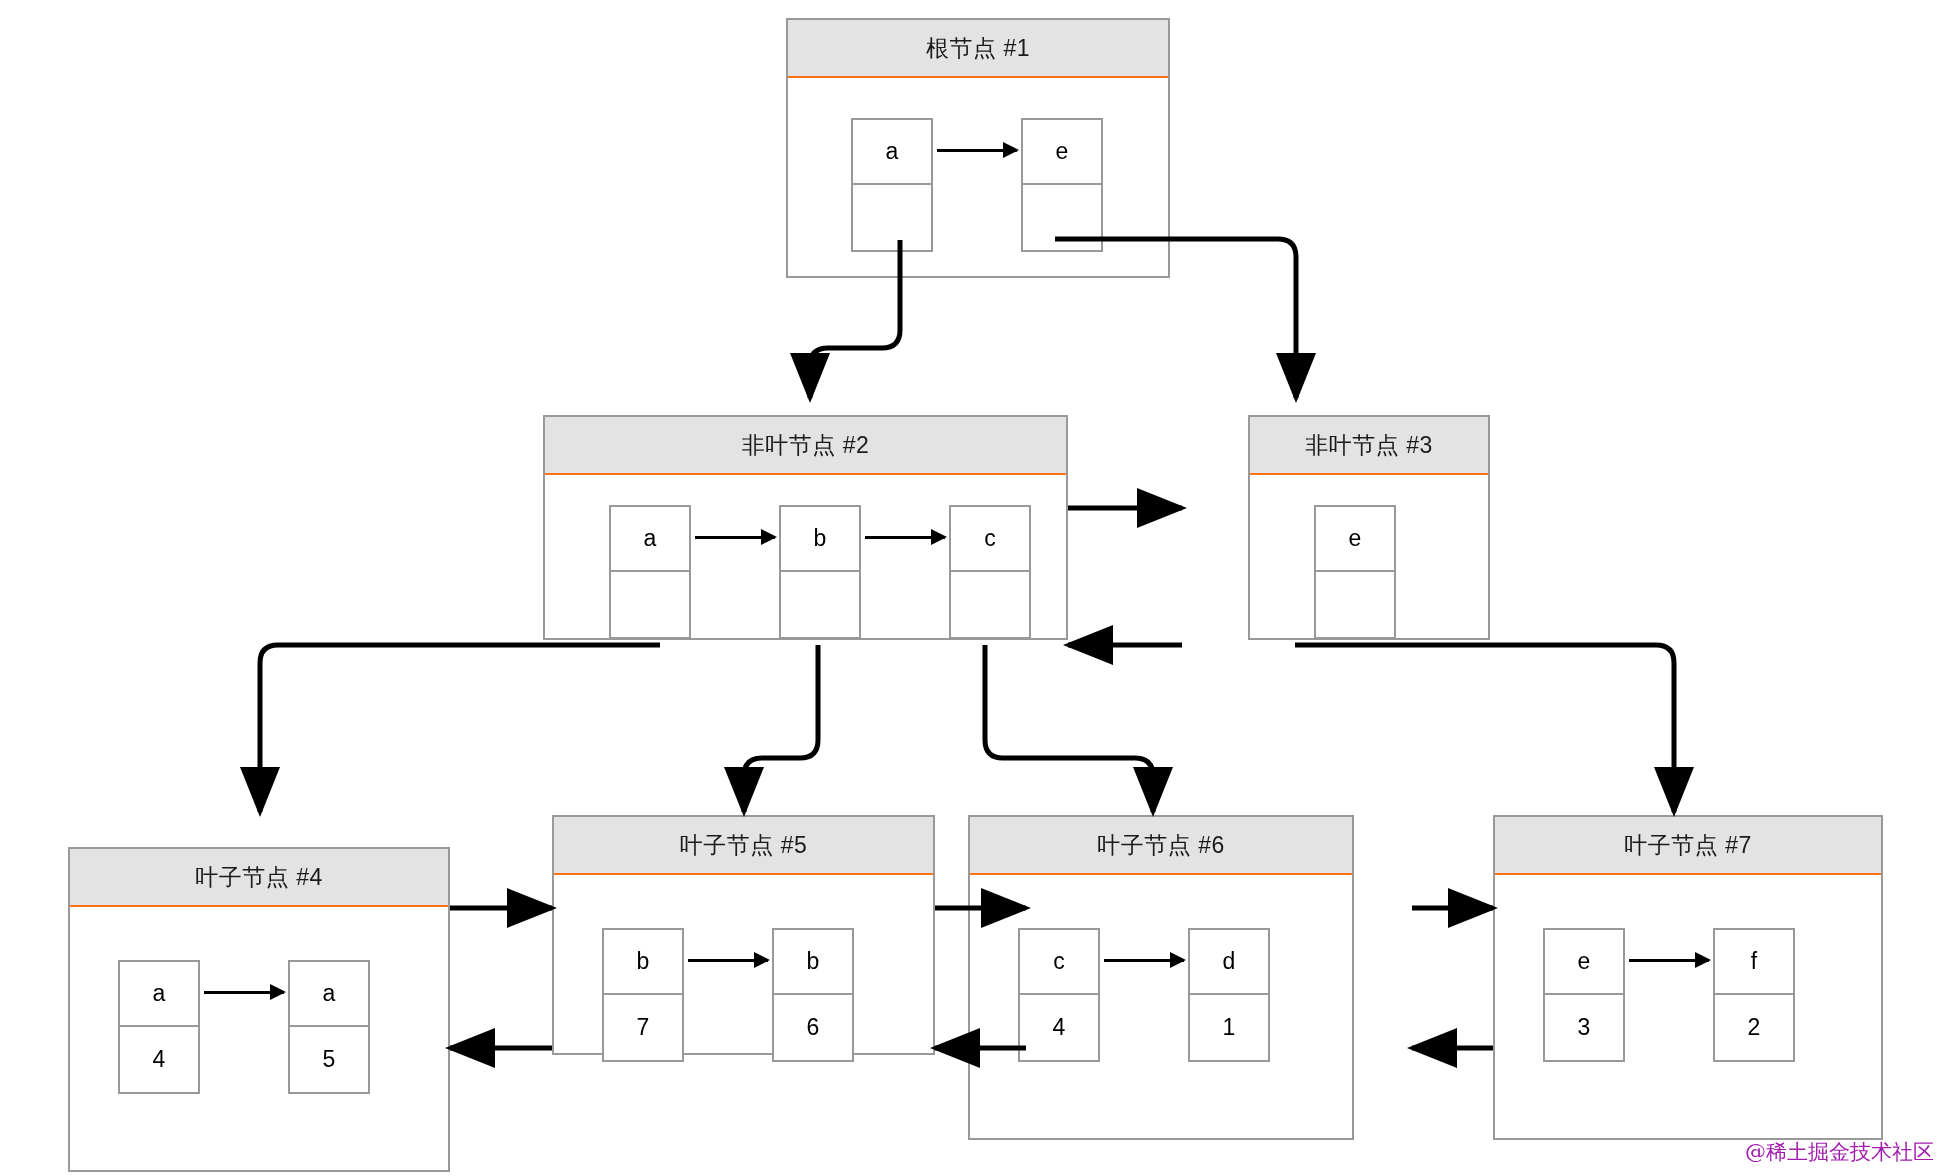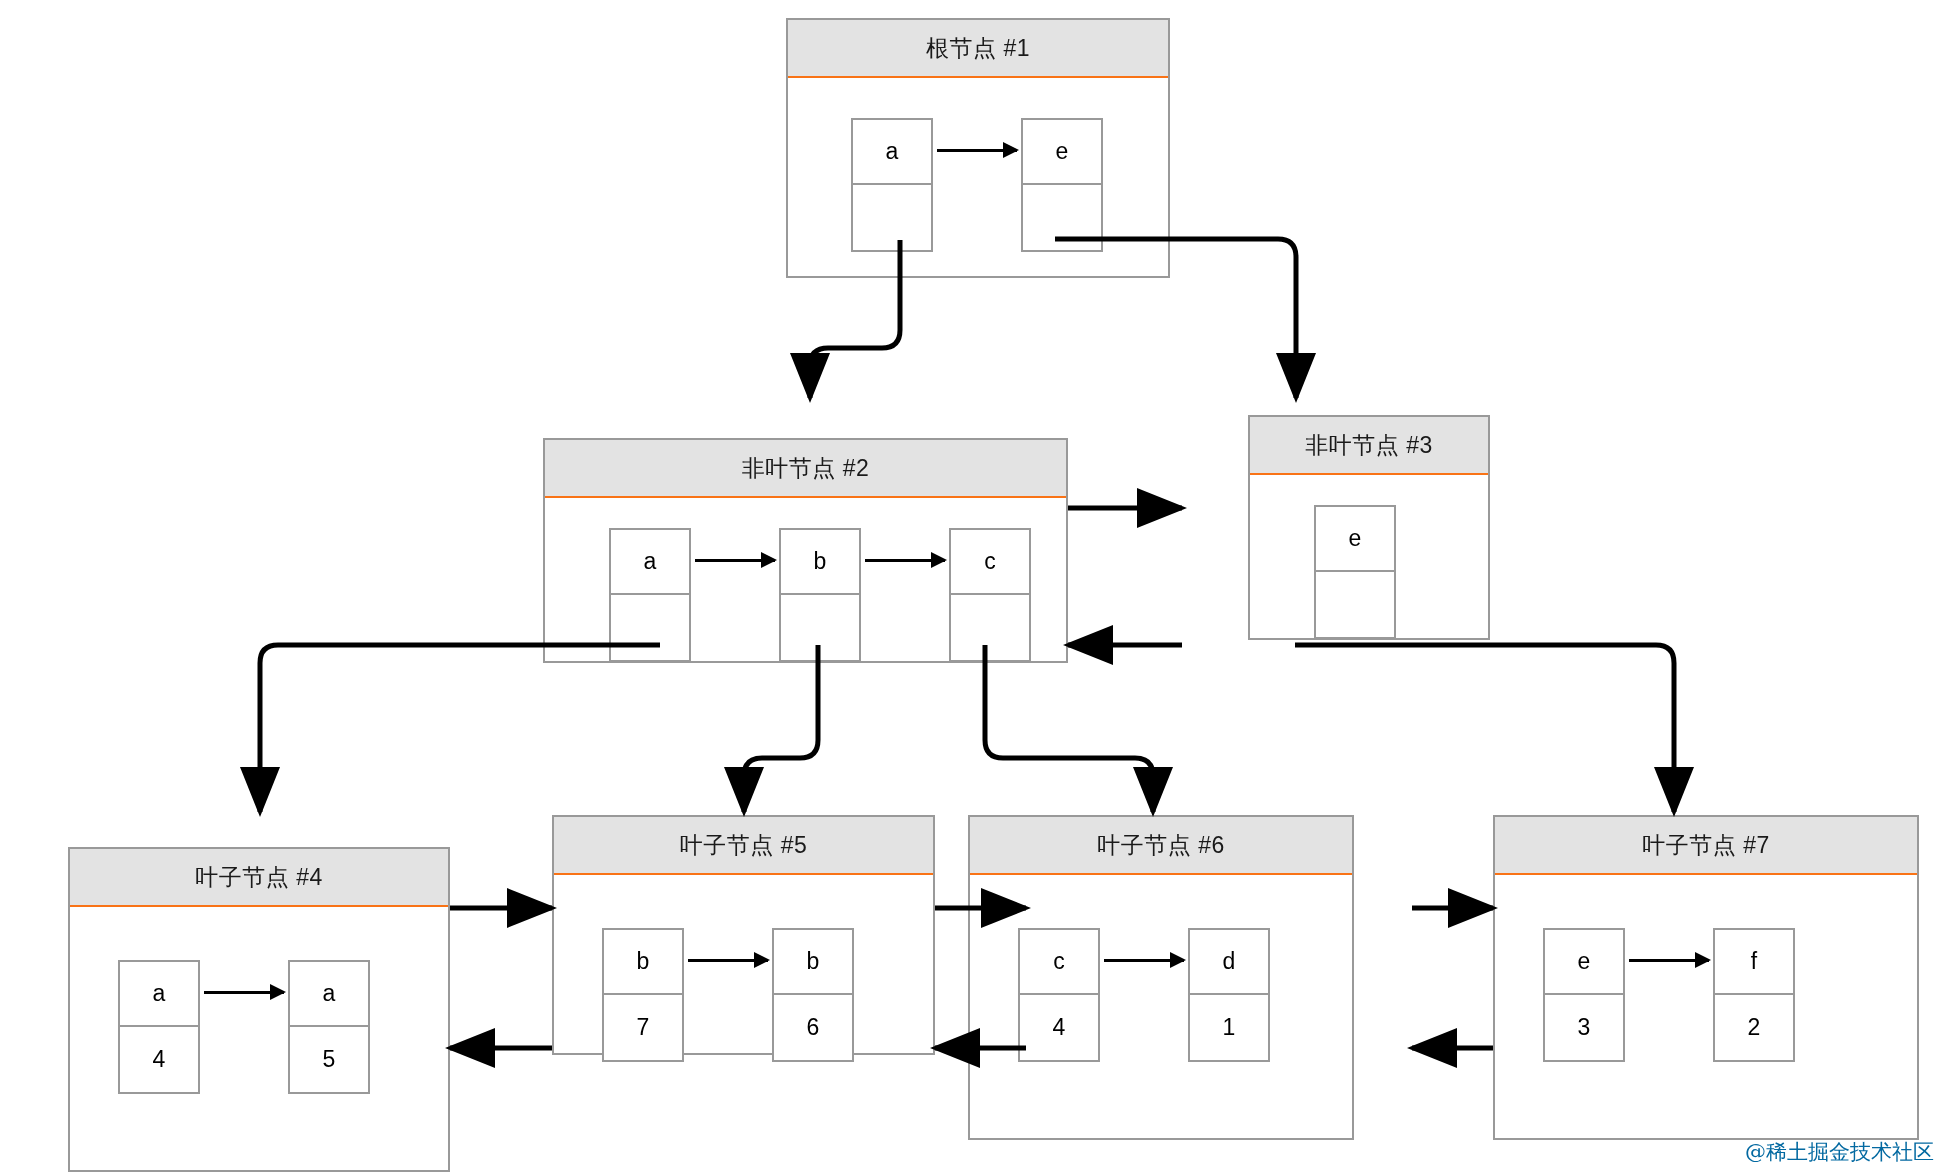--- a/index.html
+++ b/index.html
@@ -96,21 +96,21 @@
     height: 1176px;
     z-index: 6;
     pointer-events: none;
   }
   
   .watermark {
     position: absolute;
     right: 18px;
     bottom: 10px;
     font-size: 21px;
-    color: #0369a1;
+    color: #a21caf;
     z-index: 9;
     font-family: "DejaVu Serif", serif;
   }
 </style>
 </head>
 <body>
 
 <div id="canvas">
 
   <svg id="links" viewBox="0 0 1952 1176" width="1952" height="1176">
@@ -159,21 +159,21 @@
           <div class="inner-arrow"></div>
         </div>
         <div class="cell">
           <div class="cell-key">e</div>
           <div class="cell-val"></div>
         </div>
       </div>
     </div>
   </div>
 
-  <div class="node" style="left:543px; top:415px; width:525px; height:225px;margin-top:23px;">
+  <div class="node" style="left:543px; top:415px; width:525px; height:225px;">
     <div class="node-header">
       <span>非叶节点 #2</span>
     </div>
     <div class="node-body">
       <div class="cells" style="left:64px; top:30px;">
         <div class="cell">
           <div class="cell-key">a</div>
           <div class="cell-val"></div>
         </div>
         <div class="cell-gap">
@@ -264,21 +264,21 @@
           <div class="inner-arrow"></div>
         </div>
         <div class="cell">
           <div class="cell-key">d</div>
           <div class="cell-val">1</div>
         </div>
       </div>
     </div>
   </div>
 
-  <div class="node" style="left:1493px; top:815px; width:426px; height:325px;">
+  <div class="node" style="left:1493px; top:815px; width:390px; height:325px;">
     <div class="node-header">
       <span>叶子节点 #7</span>
     </div>
     <div class="node-body">
       <div class="cells" style="left:48px; top:53px;">
         <div class="cell">
           <div class="cell-key">e</div>
           <div class="cell-val">3</div>
         </div>
         <div class="cell-gap">

